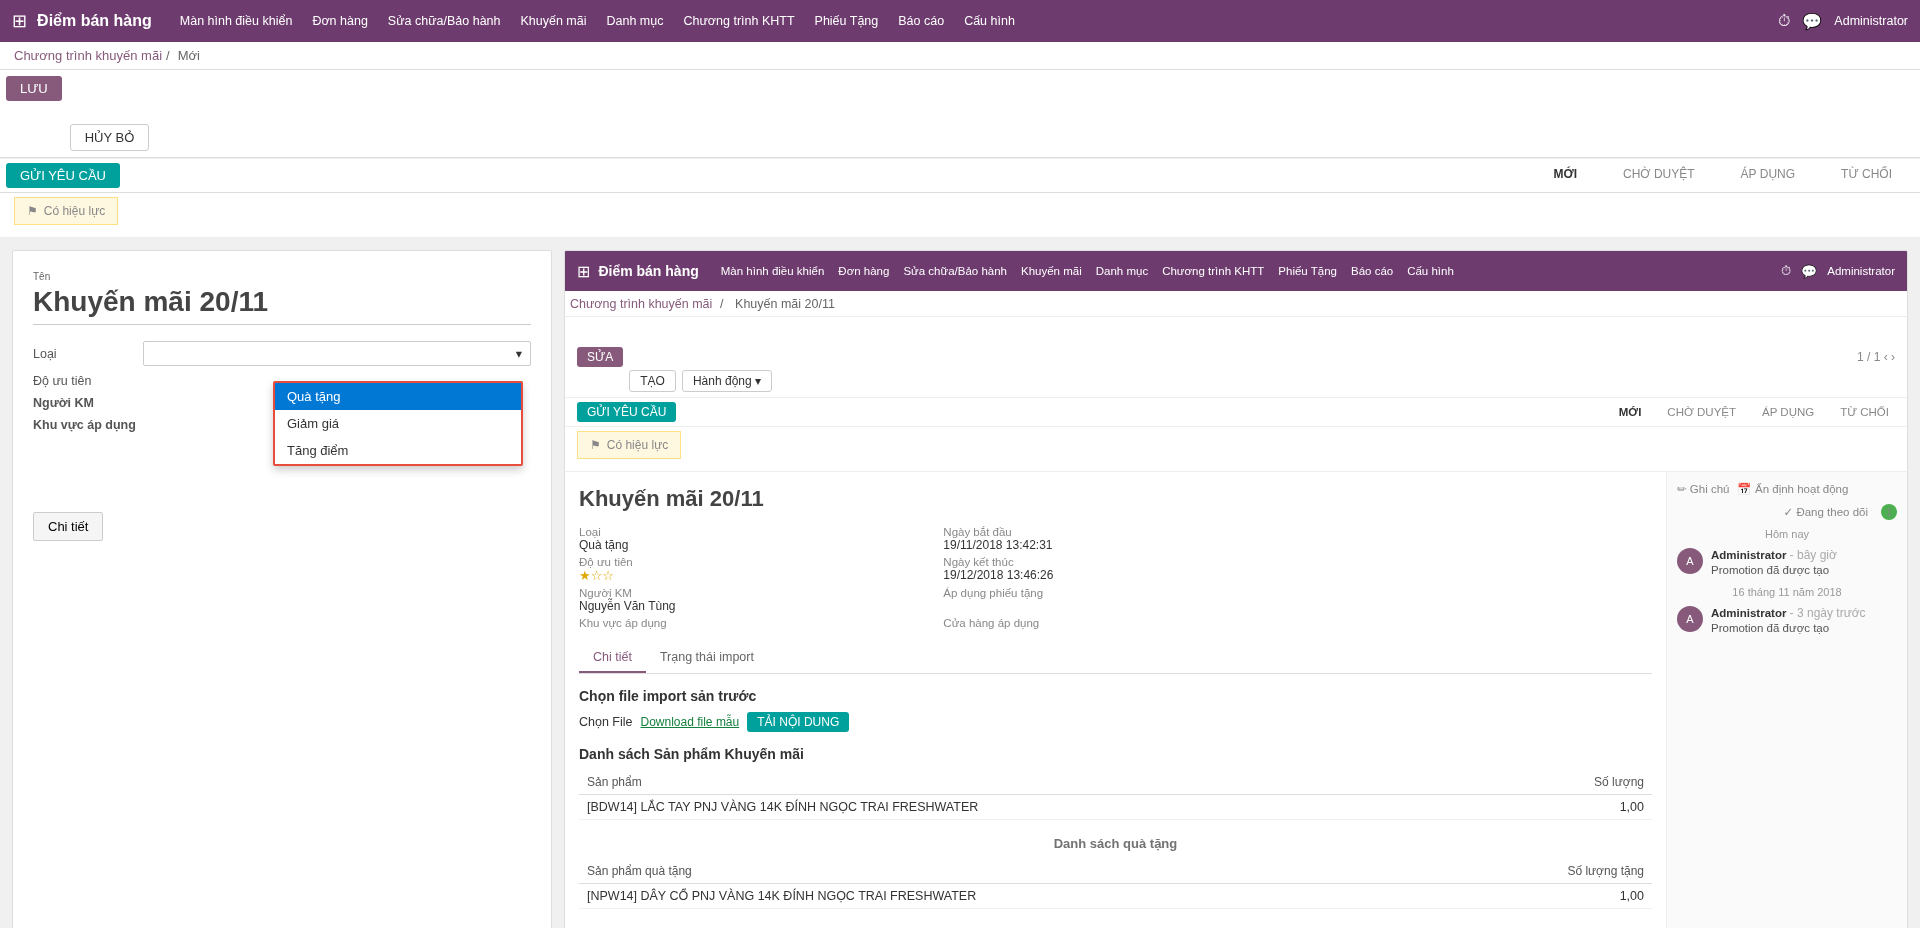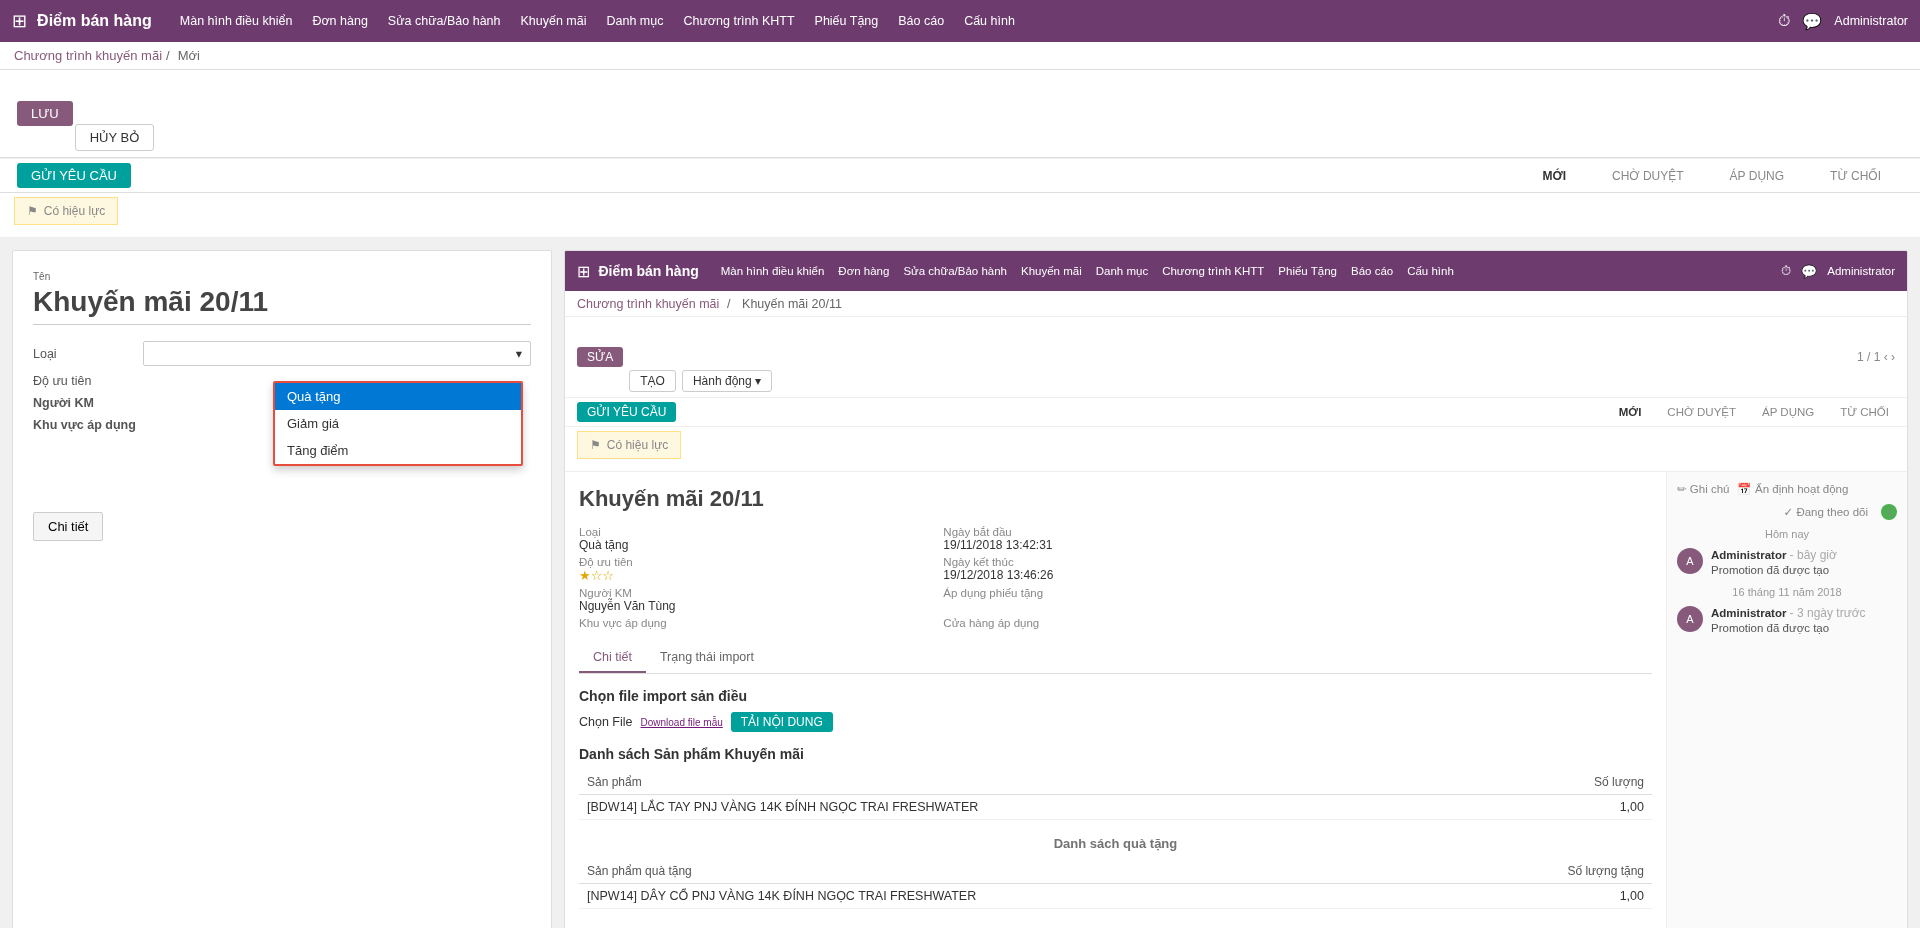--- a/index.html
+++ b/index.html
@@ -31,24 +31,24 @@
       display: flex;
       align-items: center;
       border-bottom: 1px solid #ddd;
     }
     .breadcrumb-bar a { color: #875a7b; text-decoration: none; font-size: 13px; }
     .breadcrumb-bar span { color: #666; font-size: 13px; margin: 0 4px; }
 
     
     .action-bar {
       background: white;
-      padding: 6px 17px;
-      display: flex;
-      align-items: center;
-      gap: 2px;
+      padding: 6px 6px;
+      display: flex;
+      align-items: flex-start;
+      gap: 8px;
       border-bottom: 1px solid #ddd;
     }
     .btn-primary { background: #875a7b; color: white; border: none; padding: 5px 14px; border-radius: 3px; cursor: pointer; font-size: 13px; }
     .btn-default { background: white; color: #333; border: 1px solid #ccc; padding: 5px 14px; border-radius: 3px; cursor: pointer; font-size: 13px; margin-top: 48px; }
     .btn-teal { background: #00a09d; color: white; border: none; padding: 5px 14px; border-radius: 3px; cursor: pointer; font-size: 13px; }
     .status-item { font-size: 12px; color: #888; cursor: pointer; padding: 4px 8px; }
 
     
     .main-content {
       display: flex;
@@ -119,21 +119,21 @@
     }
     .inner-nav .app-grid { margin-right: 8px; font-size: 16px; }
     .inner-nav .app-title { font-size: 14px; font-weight: bold; margin-right: 16px; }
     .inner-nav .nav-items { display: flex; gap: 2px; flex: 1; }
     .inner-nav .nav-item { color: white; padding: 3px 6px; cursor: pointer; font-size: 11.5px; white-space: nowrap; }
     .inner-nav .admin-label { color: white; font-size: 11.5px; }
     .inner-nav .nav-right { display: flex; align-items: center; gap: 10px; margin-left: auto; }
 
     
     .inner-breadcrumb {
-      padding: 5px 12px;
+      padding: 5px 5px;
       border-bottom: 1px solid #eee;
       background: white;
     }
     .inner-breadcrumb a { color: #875a7b; text-decoration: none; font-size: 12.5px; }
     .inner-breadcrumb span { color: #666; font-size: 12.5px; margin: 0 4px; }
 
     
     .inner-action-bar {
       padding: 5px 12px;
       display: flex;
@@ -174,21 +174,21 @@
     .meta-stars { color: #e0a800; font-size: 13px; }
 
     
     .inner-tabs { display: flex; border-bottom: 1px solid #ddd; margin-bottom: 14px; }
     .inner-tab { padding: 7px 14px; font-size: 12.5px; cursor: pointer; border-bottom: 2px solid transparent; color: #666; }
     .inner-tab.active { border-bottom: 2px solid #875a7b; color: #875a7b; }
 
     
     .section-title { font-size: 14px; font-weight: bold; margin-bottom: 8px; color: #333; }
     .file-row { display: flex; align-items: center; gap: 8px; margin-bottom: 14px; font-size: 12.5px; }
-    .link-blue { color: #701a75; cursor: pointer; text-decoration: underline; font-size: 10px; text-align: center; }
+    .link-blue { color: #15803d; cursor: pointer; text-decoration: underline; font-size: 12px; text-align: center; }
 
     
     .data-table { width: 100%; border-collapse: collapse; font-size: 12.5px; }
     .data-table th { text-align: left; padding: 5px 8px; border-bottom: 1px solid #ddd; color: #555; font-weight: normal; font-size: 12px; }
     .data-table th.right { text-align: right; }
     .data-table td { padding: 5px 8px; border-bottom: 1px solid #f0f0f0; }
     .data-table td.right { text-align: right; }
 
     
     .detail-sidebar {
@@ -423,21 +423,21 @@
             <div class="meta-value"></div>
           </div>
         </div>
 
         <div class="inner-tabs">
           <div class="inner-tab active">Chi tiết</div>
           <div class="inner-tab">Trạng thái import</div>
         </div>
 
         <div>
-          <div class="section-title">Chọn file import sản điều</div>
+          <div class="section-title">Chọn file import sản trước</div>
           <div class="file-row">
             <span>Chọn File</span>
             <span class="link-blue">Download file mẫu</span>
             <button class="btn-teal btn-small">TẢI NỘI DUNG</button>
           </div>
         </div>
 
         <div>
           <div class="section-title">Danh sách Sản phẩm Khuyến mãi</div>
           <table class="data-table">

